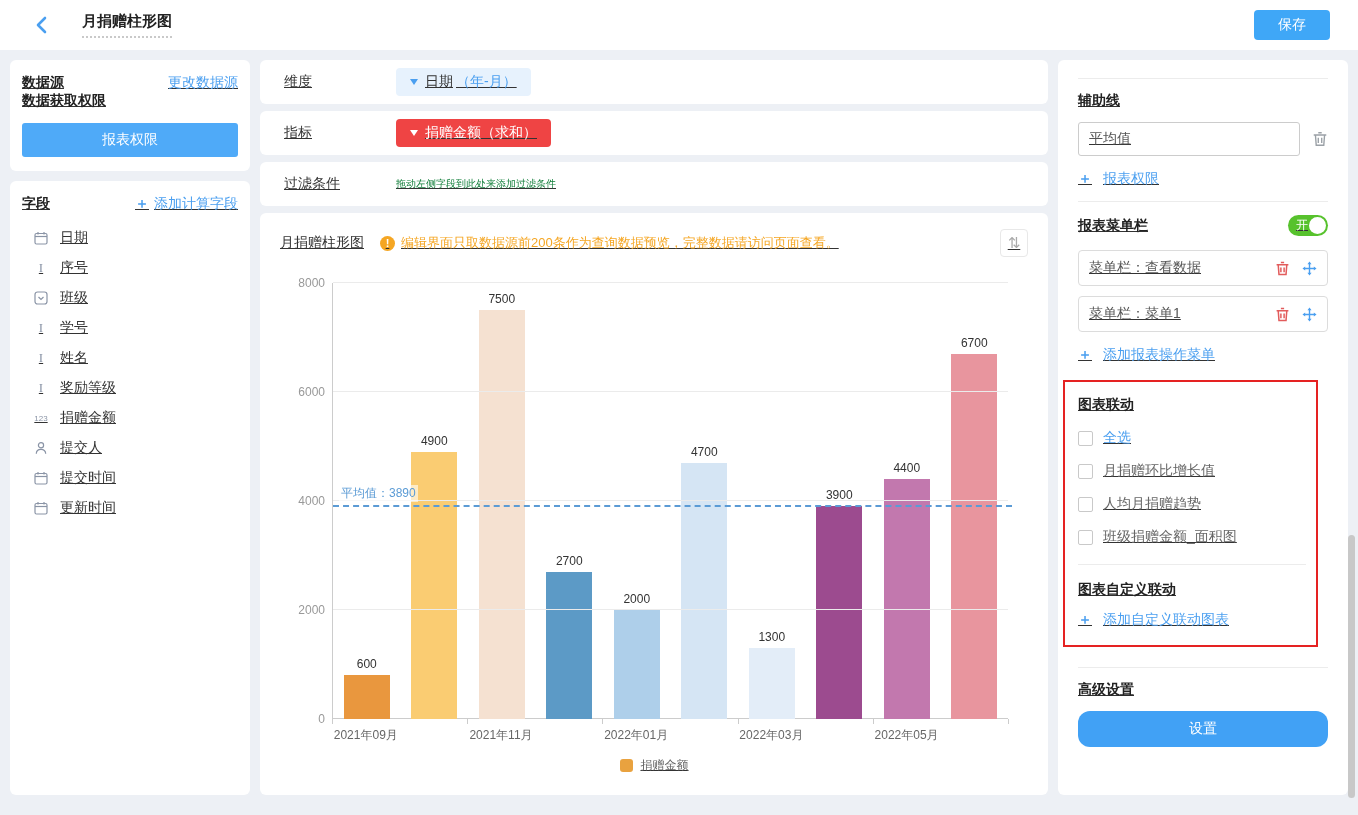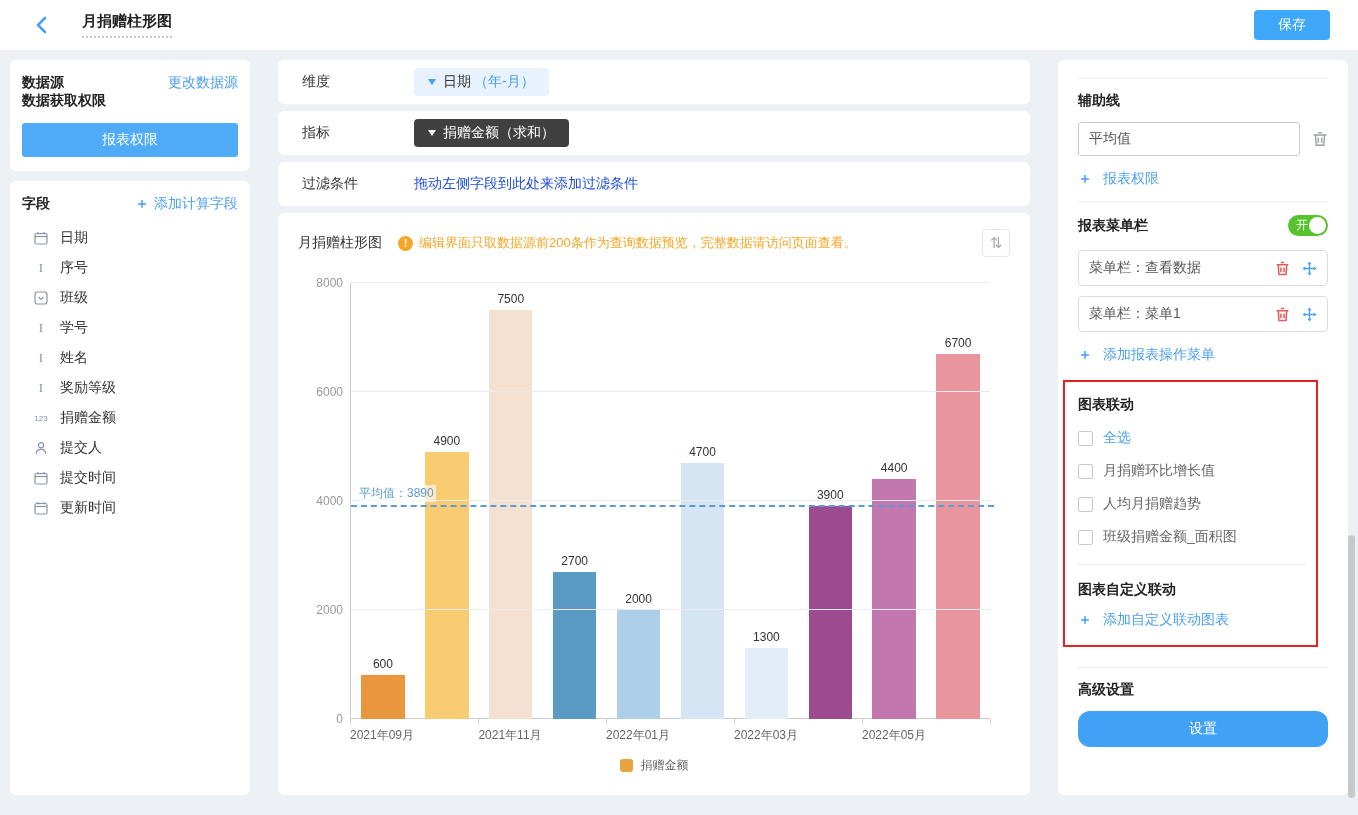--- a/index.html
+++ b/index.html
@@ -7,21 +7,21 @@
   body { background:#EDF0F5; font-family:"Liberation Sans","DejaVu Sans",sans-serif; font-size:14px; color:#333; }
 
   
   .topbar { height:50px; background:#fff; display:flex; align-items:center; padding:0 16px; }
   .back-btn { width:26px; height:26px; display:flex; align-items:center; justify-content:center; margin-left:12px; cursor:pointer; }
   .page-title { margin-left:28px; font-size:15px; font-weight:bold; color:#222; padding-bottom:5px; border-bottom:2px dotted #c9c9c9; }
   .topbar-spacer { flex:1; }
   .save-btn { width:76px; height:30px; background:#3FA7F7; border:none; border-radius:4px; color:#fff; font-size:14px; margin-right:12px; cursor:pointer; font-family:inherit; }
 
   
-  .layout { display:flex; gap:28px; padding:10px; height:755px; }
+  .layout { display:flex; gap:10px; padding:10px; height:755px;text-decoration:underline; }
   .card { background:#fff; border-radius:6px; }
   .left-col { width:240px; display:flex; flex-direction:column; gap:10px; }
   .mid-col { flex:1; display:flex; flex-direction:column; gap:7px; min-width:0; }
   .right-col { width:290px; padding:16px 20px 20px; position:relative; }
 
   
   .panel-pad { padding:14px 12px; }
   .row-between { display:flex; align-items:center; justify-content:space-between; }
   .sec-title { font-weight:bold; font-size:14px; color:#222; }
   .link { color:#4A9FF0; font-size:14px; cursor:pointer; text-decoration:none; }
@@ -34,25 +34,25 @@
   .glyph-serif { font-family:"Liberation Serif","DejaVu Serif",serif; font-size:13px; color:#8A94A6; }
   .glyph-123 { font-size:8px; color:#8A94A6; letter-spacing:0; }
   .f-label { font-size:14px; color:#333; }
   .plus { color:#4A9FF0; font-weight:bold; margin-right:5px; }
 
   
   .config-row { height:44px; display:flex; align-items:center; padding:0 24px; flex:none; }
   .config-label { width:112px; font-size:14px; color:#333; }
   .pill { height:28px; border-radius:4px; display:flex; align-items:center; gap:7px; padding:0 14px; font-size:14px; cursor:pointer; }
   .pill-dim { background:#E7F2FD; color:#333; }
-  .pill-metric { background:#404040; color:#fff; }
+  .pill-metric { background:#ef4444; color:#fff; }
   .tri { width:0; height:0; border-left:4.5px solid transparent; border-right:4.5px solid transparent; border-top:6px solid #4A9FF0; }
   .tri.white { border-top-color:#fff; }
   .dim-suffix { color:#4A9FF0; }
-  .placeholder { color:#1d4ed8; font-size:14px; }
+  .placeholder { color:#15803d; font-size:10px; }
 
   
   .chart-card { flex:1; padding:16px 20px; display:flex; flex-direction:column; }
   .chart-header { display:flex; align-items:center; gap:16px; }
   .chart-title { font-size:14px; color:#333; }
   .notice { display:flex; align-items:center; gap:6px; color:#F5A623; font-size:13px; }
   .warn-icon { width:15px; height:15px; border-radius:50%; background:#F5A623; color:#fff; font-size:11px; font-weight:bold; display:flex; align-items:center; justify-content:center; flex:none; }
   .sort-box { margin-left:auto; width:28px; height:28px; border:1px solid #E8E8E8; border-radius:4px; color:#AAA; font-size:15px; display:flex; align-items:center; justify-content:center; cursor:pointer; }
   .chart-area { margin:26px 20px 0 52px; flex:none; }
   .plot { position:relative; height:436px; border-left:1px solid #ccc; }

